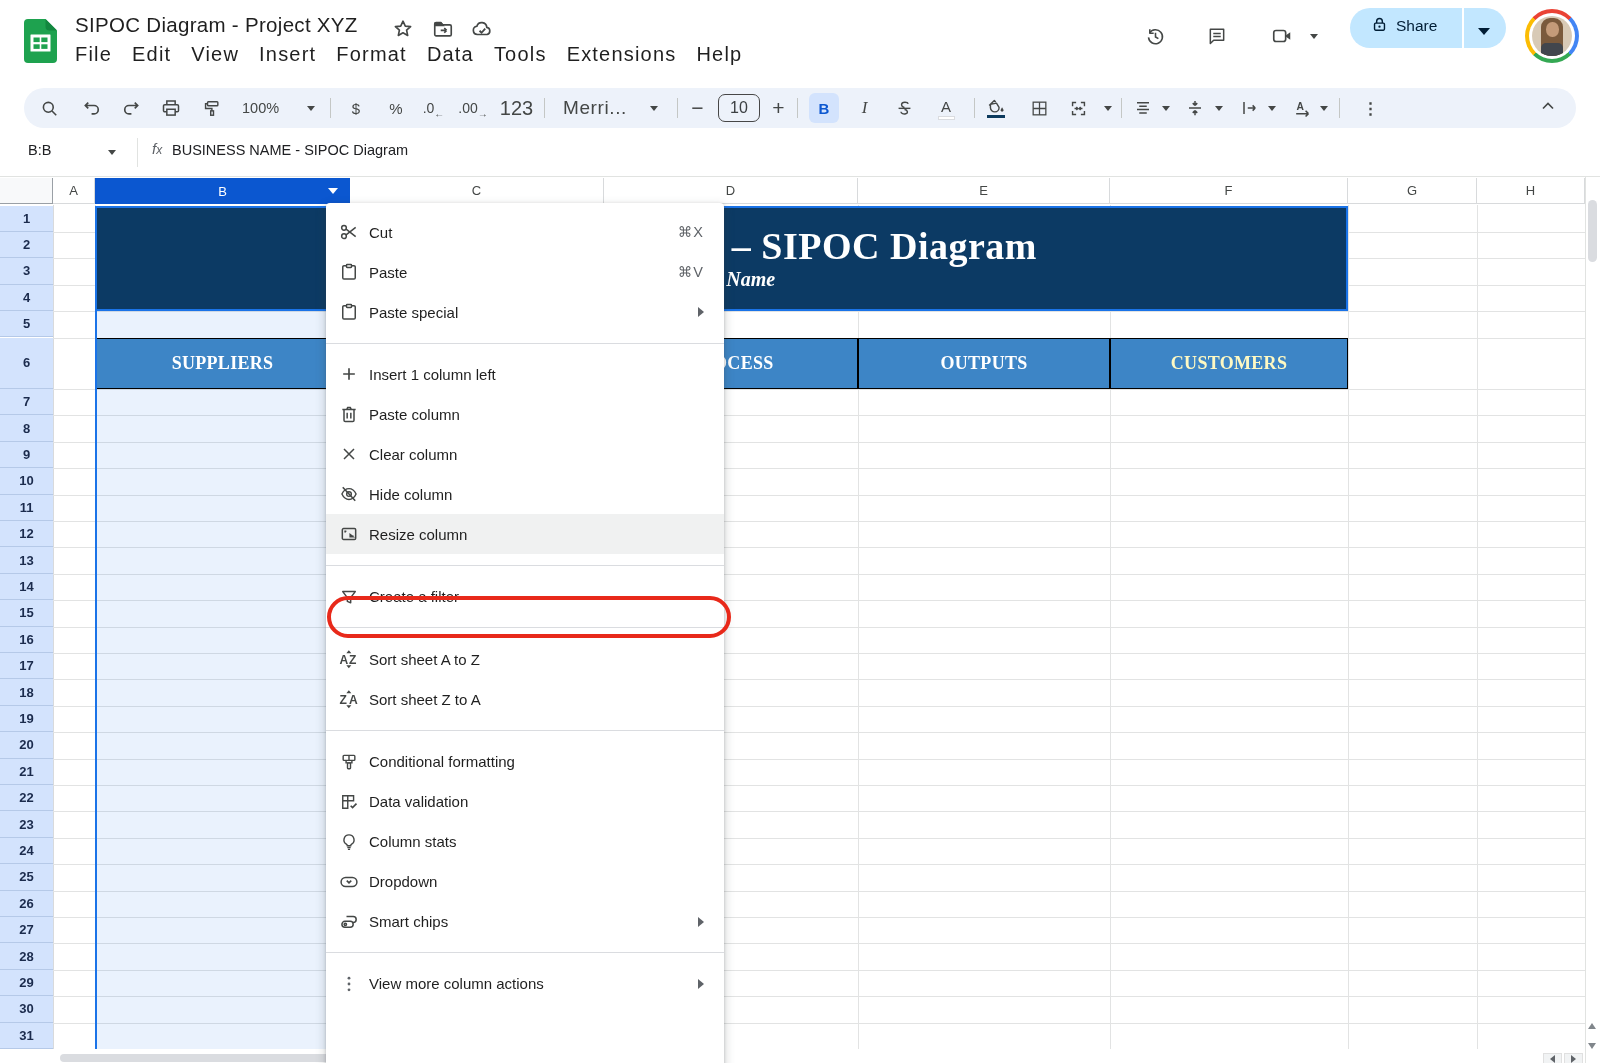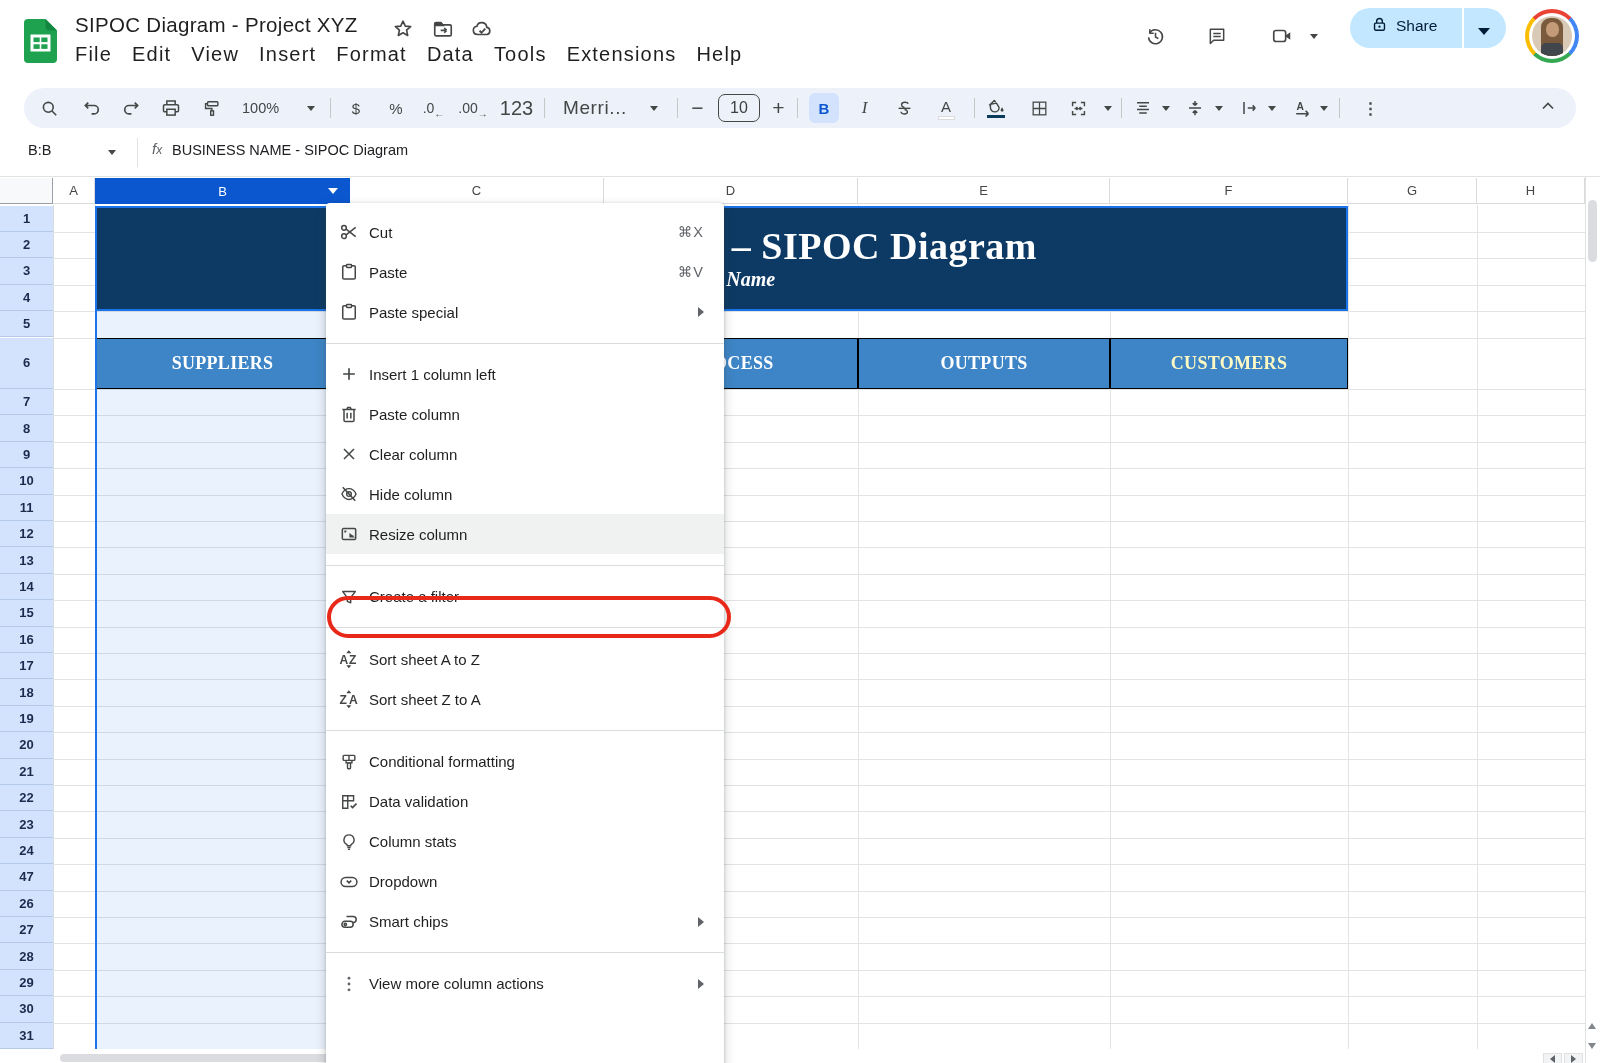--- a/index.html
+++ b/index.html
@@ -251,21 +251,21 @@
 <div class="rowhdr" style="top:423.2px;height:26.4px">15</div>
 <div class="rowhdr" style="top:449.6px;height:26.4px">16</div>
 <div class="rowhdr" style="top:476.0px;height:26.4px">17</div>
 <div class="rowhdr" style="top:502.4px;height:26.4px">18</div>
 <div class="rowhdr" style="top:528.8px;height:26.4px">19</div>
 <div class="rowhdr" style="top:555.2px;height:26.4px">20</div>
 <div class="rowhdr" style="top:581.6px;height:26.4px">21</div>
 <div class="rowhdr" style="top:608.0px;height:26.4px">22</div>
 <div class="rowhdr" style="top:634.4px;height:26.4px">23</div>
 <div class="rowhdr" style="top:660.8px;height:26.4px">24</div>
-<div class="rowhdr" style="top:687.2px;height:26.4px">47</div>
+<div class="rowhdr" style="top:687.2px;height:26.4px">25</div>
 <div class="rowhdr" style="top:713.6px;height:26.4px">26</div>
 <div class="rowhdr" style="top:740.0px;height:26.4px">27</div>
 <div class="rowhdr" style="top:766.4px;height:26.4px">28</div>
 <div class="rowhdr" style="top:792.8px;height:26.4px">29</div>
 <div class="rowhdr" style="top:819.2px;height:26.4px">30</div>
 <div class="rowhdr" style="top:845.6px;height:26.4px">31</div>
 <div class="vline" style="left:95px;top:28px;height:844px"></div>
 <div class="vline" style="left:350px;top:28px;height:844px"></div>
 <div class="vline" style="left:604px;top:28px;height:844px"></div>
 <div class="vline" style="left:858px;top:28px;height:844px"></div>

